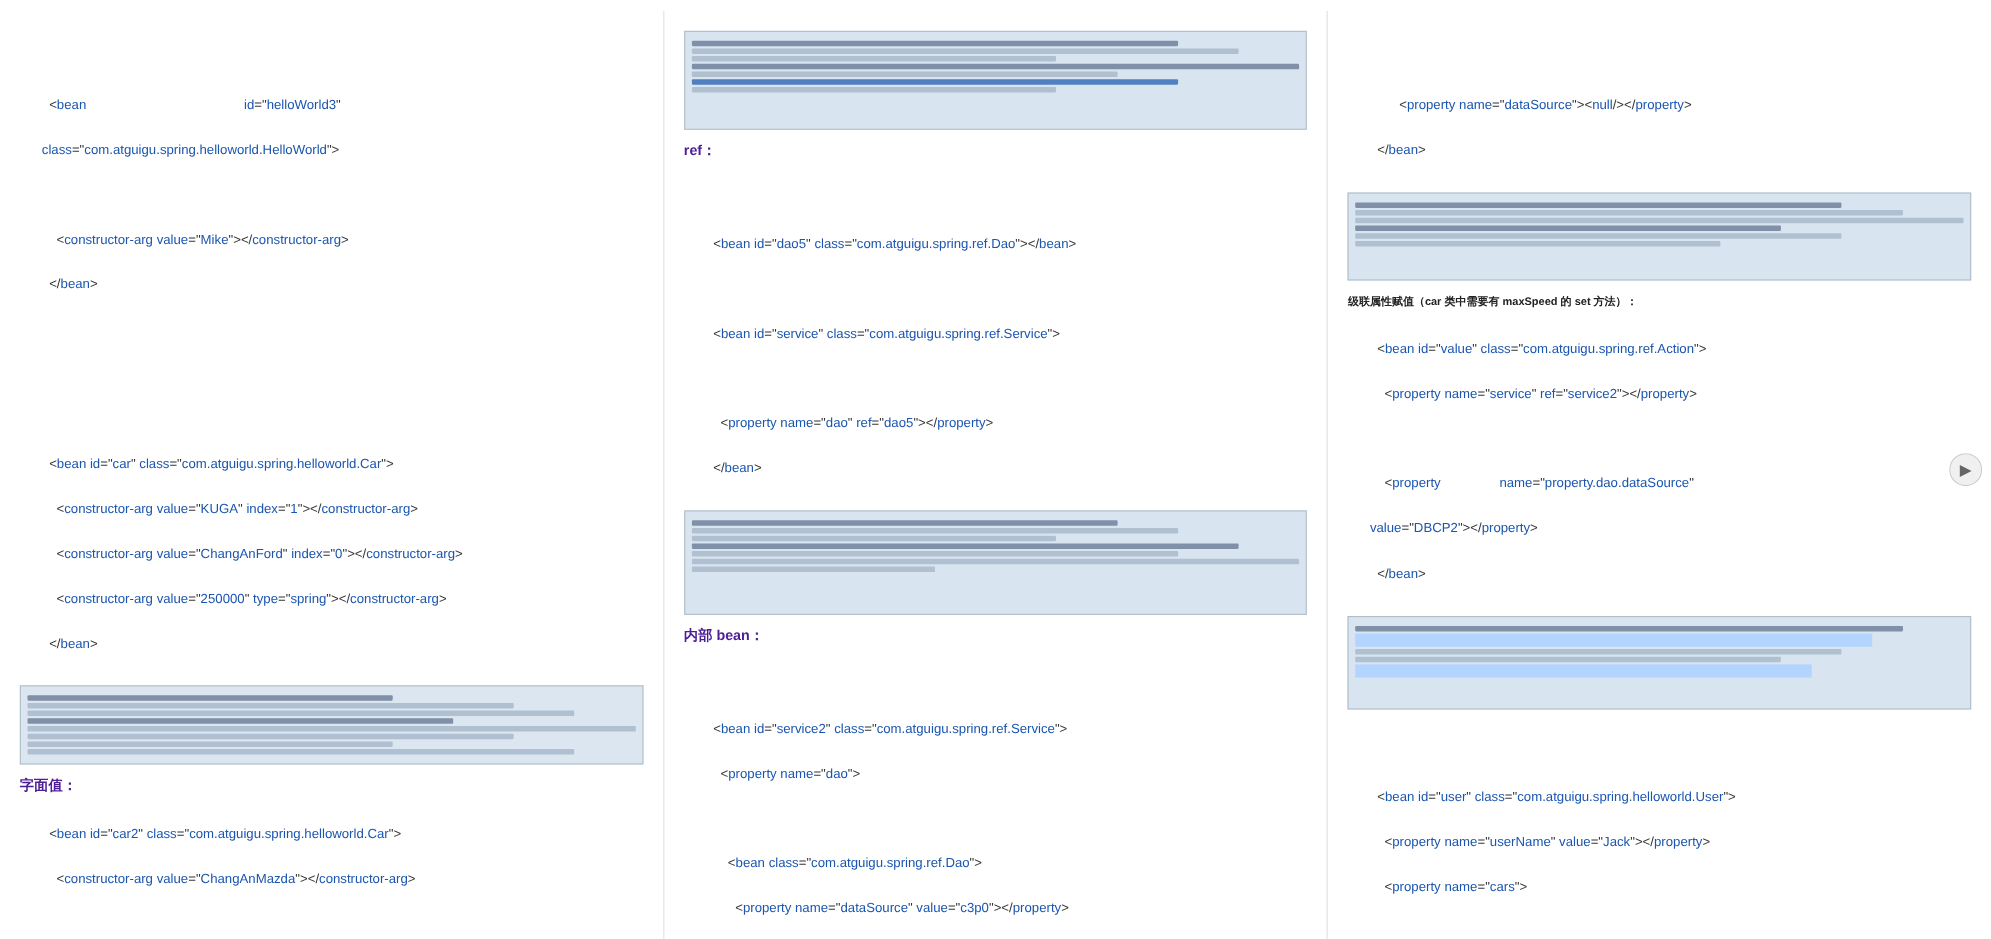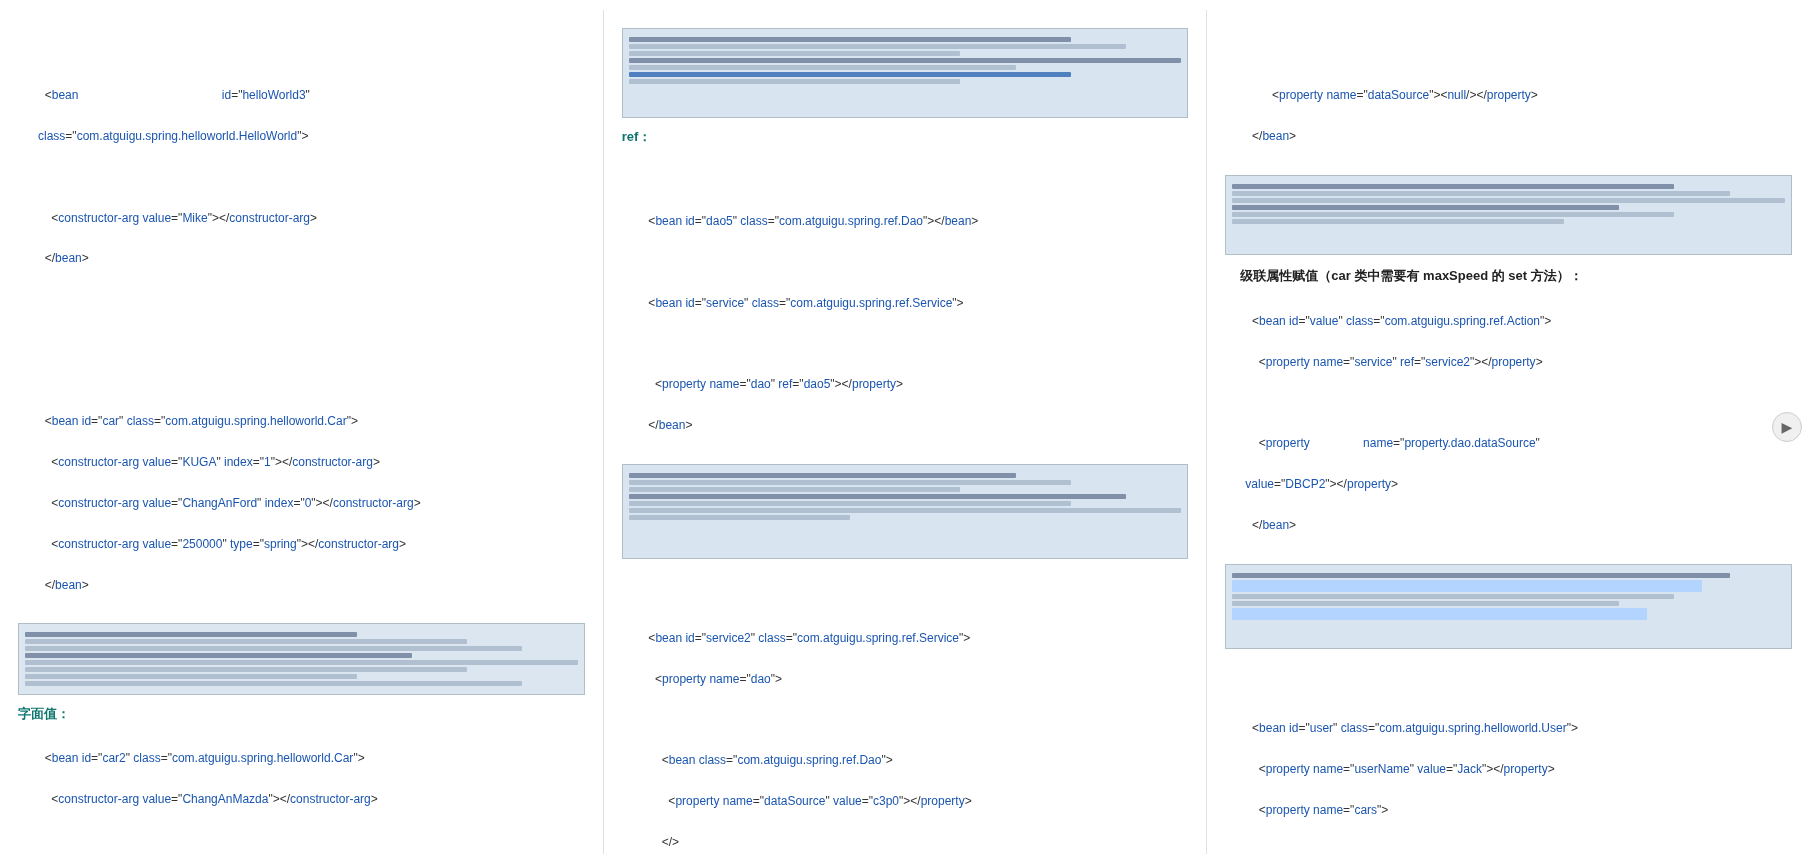--- a/index.html
+++ b/index.html
@@ -37,29 +37,29 @@
       font-size: 12px;
       color: #333;
       line-height: 1.7;
       white-space: pre-wrap;
       word-break: break-all;
       margin: 4px 0 8px 0;
     }
     .code-block .blue { color: #1a55b0; }
     .code-block .comment { color: #555; }
     .subsection-title {
-      font-size: 13px;
+      font-size: 10px;
       font-weight: bold;
       color: #222;
-      margin: 12px 0 6px 15px;
+      margin: 12px 0 6px 0;
     }
     .sub-label {
       font-size: 13px;
       font-weight: bold;
-      color: #0f766e;
+      color: #4c1d95;
       margin: 10px 0 4px 0;
     }
     .nav-arrow {
       position: fixed;
       right: 8px;
       top: 50%;
       transform: translateY(-50%);
       width: 30px;
       height: 30px;
       background: #f0f0f0;
@@ -169,20 +169,21 @@
     <div class="image-screenshot" style="height:95px; background:#d8e4f0;">
       <div class="ss-line w70 dark"></div>
       <div class="ss-line w80 light"></div>
       <div class="ss-line w60 light"></div>
       <div class="ss-line w90 dark"></div>
       <div class="ss-line w80 light"></div>
       <div class="ss-line w50 light"></div>
       <div class="ss-line w40 light"></div>
     </div>
 
+    <div class="sub-label">内部 bean：</div>
     <div class="code-block">
       &nbsp;&nbsp;<span class="comment"></span><br>
       &nbsp;&nbsp;&lt;<span class="blue">bean</span> <span class="blue">id</span>="<span class="blue">service2</span>" <span class="blue">class</span>="<span class="blue">com.atguigu.spring.ref.Service</span>"&gt;<br>
       &nbsp;&nbsp;&nbsp;&nbsp;&lt;<span class="blue">property</span> <span class="blue">name</span>="<span class="blue">dao</span>"&gt;<br>
       &nbsp;&nbsp;&nbsp;&nbsp;&nbsp;&nbsp;<span class="comment"></span><br>
       &nbsp;&nbsp;&nbsp;&nbsp;&nbsp;&nbsp;&lt;<span class="blue">bean</span> <span class="blue">class</span>="<span class="blue">com.atguigu.spring.ref.Dao</span>"&gt;<br>
       &nbsp;&nbsp;&nbsp;&nbsp;&nbsp;&nbsp;&nbsp;&nbsp;&lt;<span class="blue">property</span> <span class="blue">name</span>="<span class="blue">dataSource</span>" <span class="blue">value</span>="<span class="blue">c3p0</span>"&gt;&lt;/<span class="blue">property</span>&gt;<br>
       &nbsp;&nbsp;&nbsp;&nbsp;&nbsp;&nbsp;&lt;/&gt;<br>
       &nbsp;&nbsp;&nbsp;&nbsp;&lt;/&gt;<br>
       &nbsp;&nbsp;&lt;/&gt;

